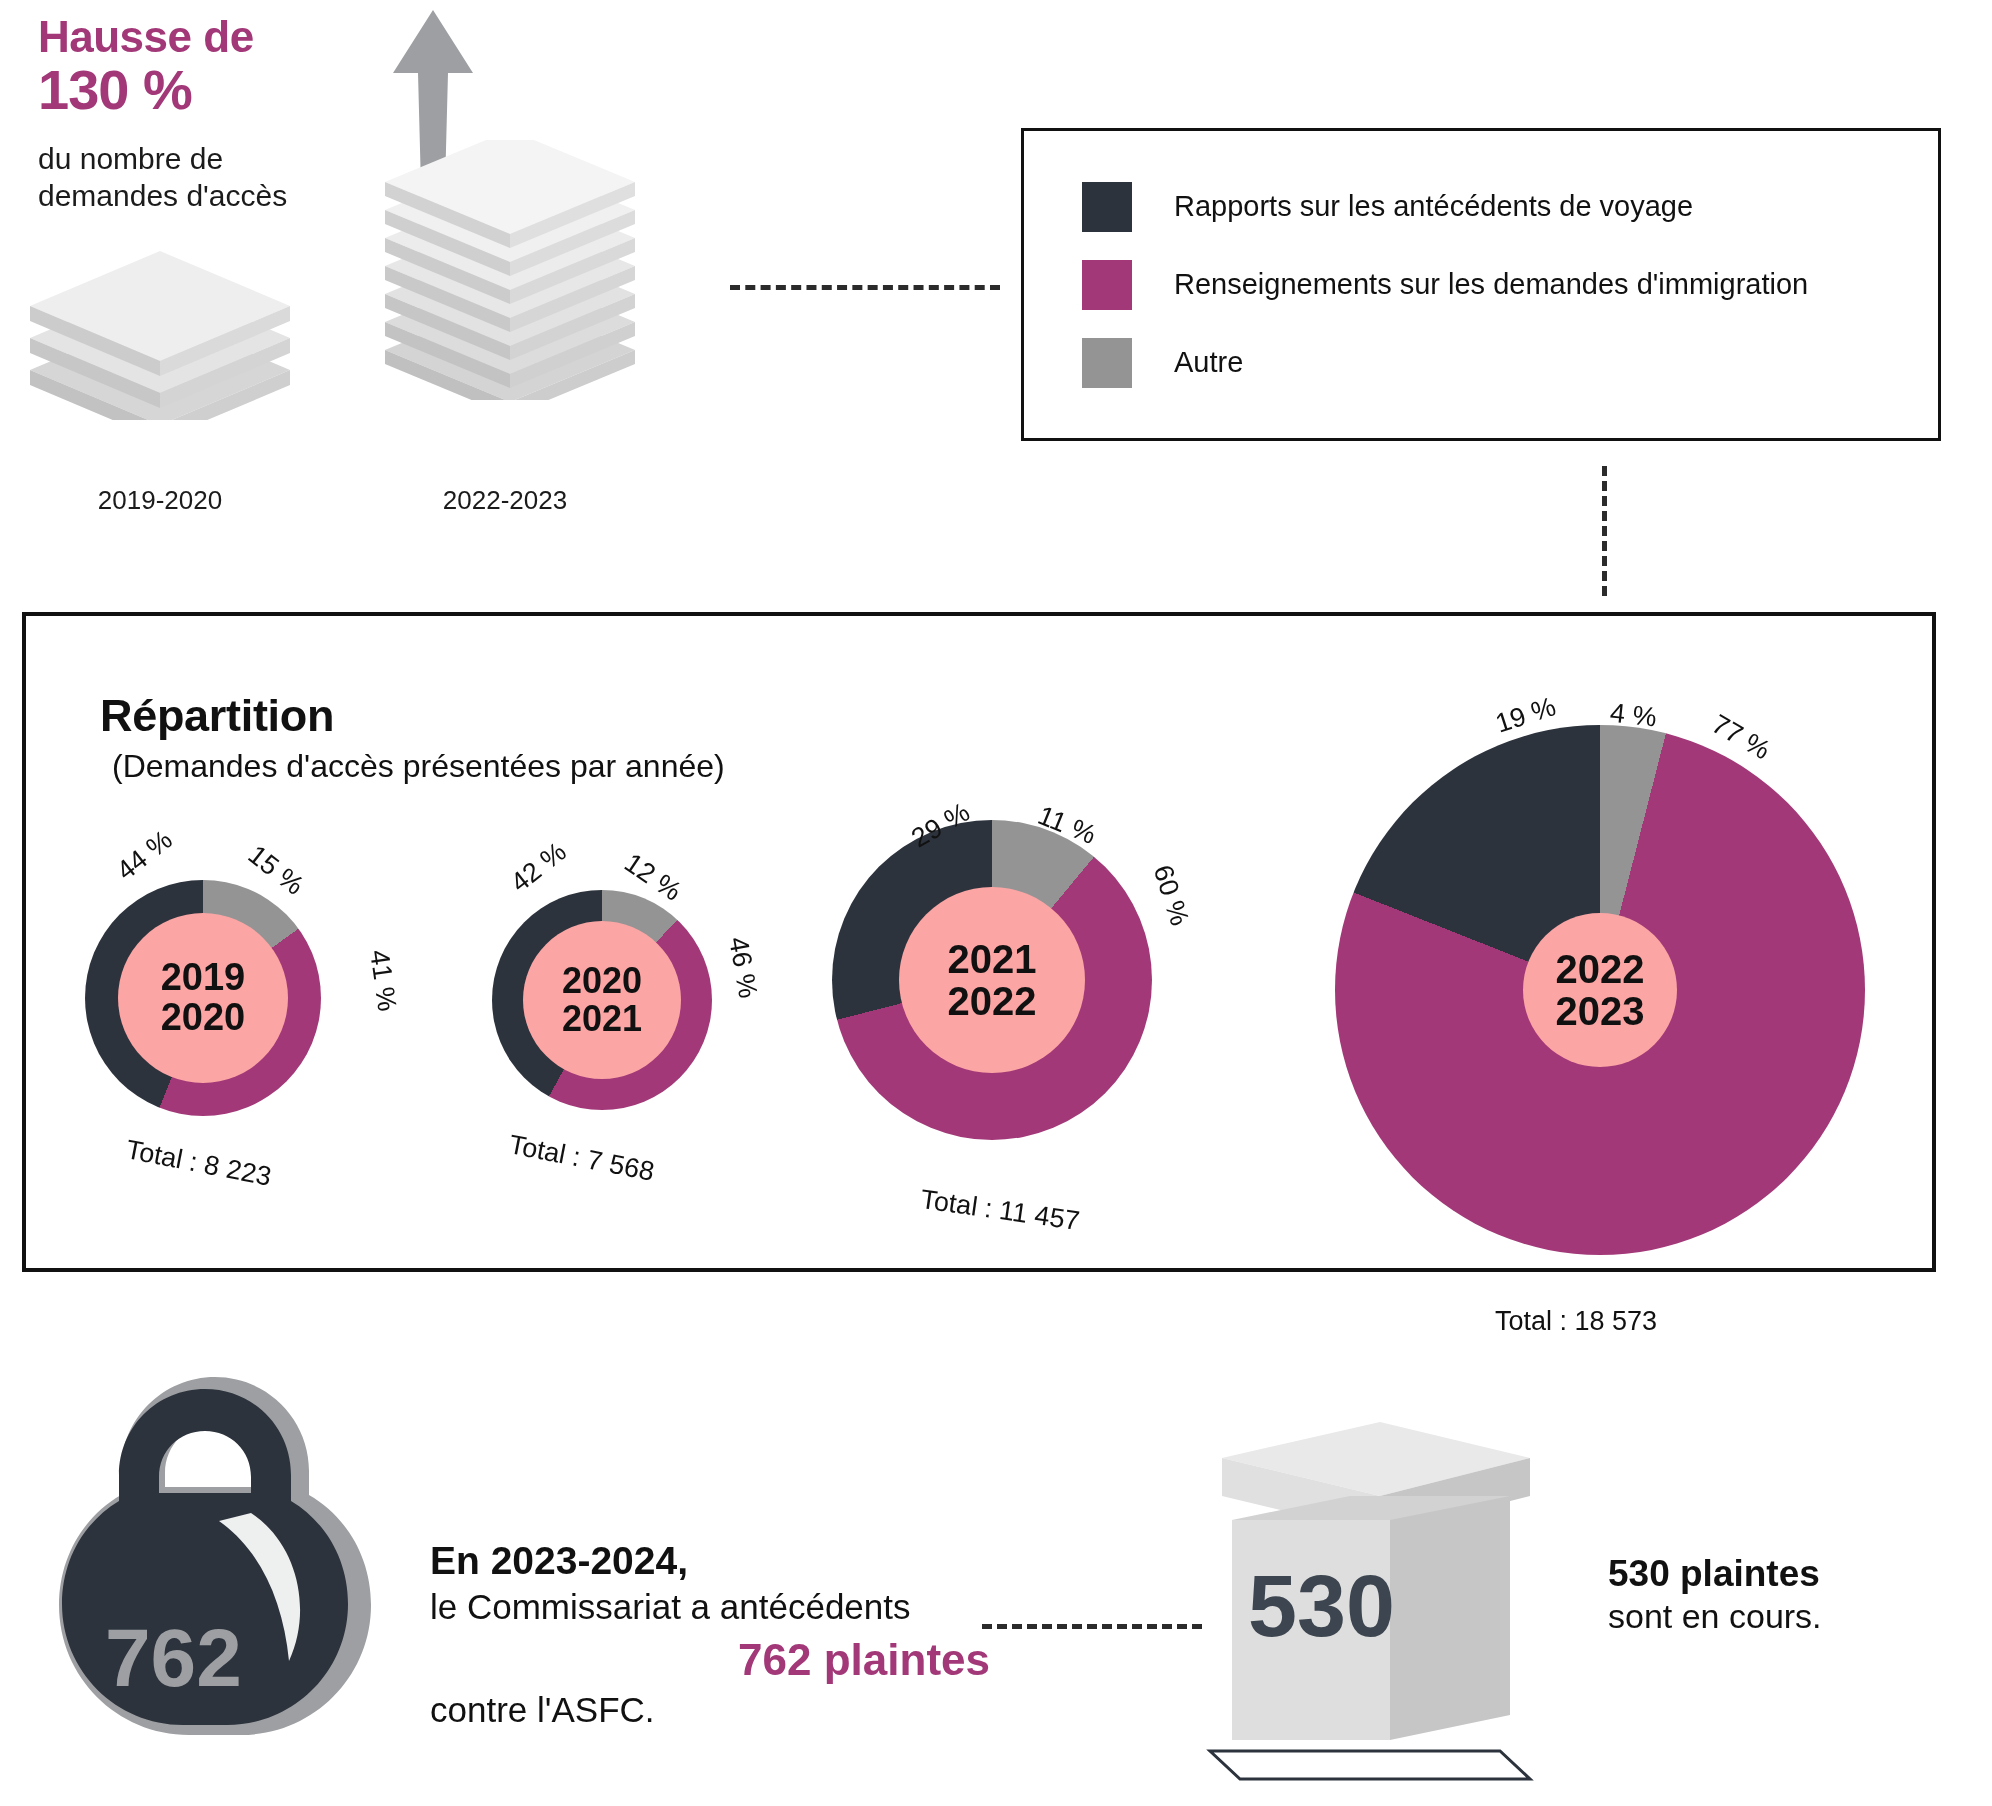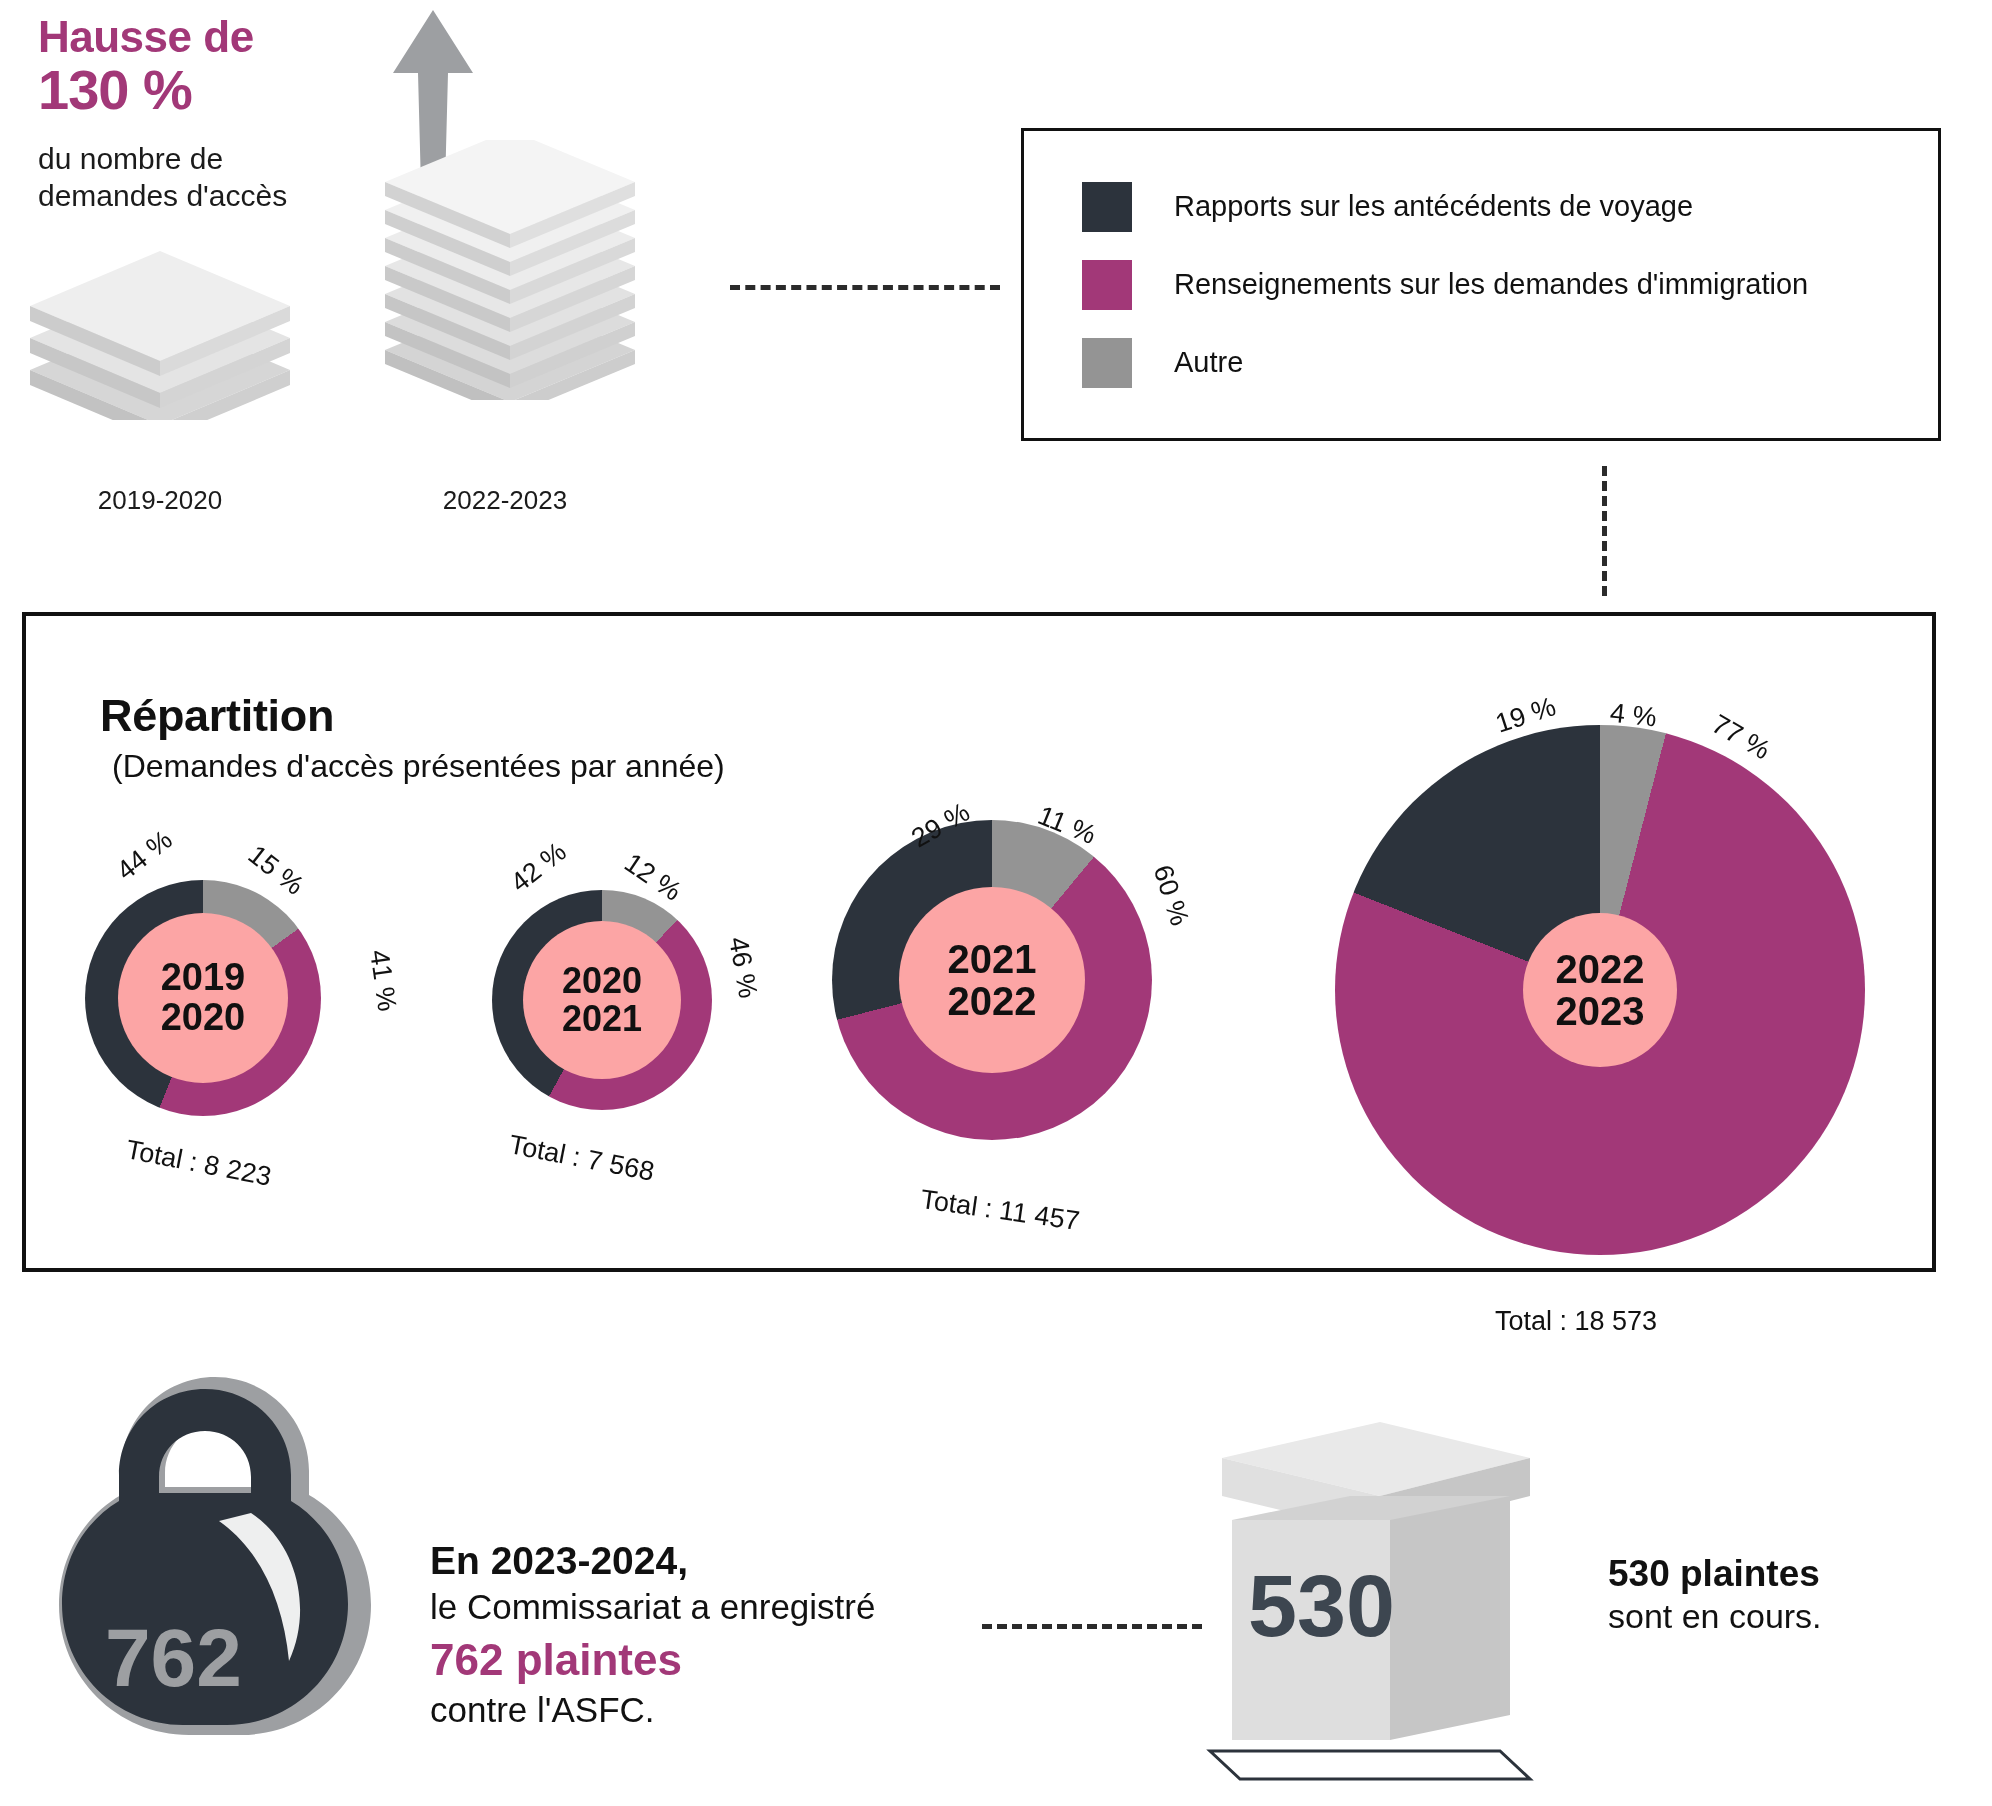--- a/index.html
+++ b/index.html
@@ -80,21 +80,21 @@
   }
   .total-lbl{
     position:absolute;font-size:27px;color:#111;white-space:nowrap;
     transform-origin:center center;
   }
 
   
   #bottom-text{left:430px;top:1538px;width:560px;}
   #bottom-text .bt1{font-size:39px;font-weight:bold;color:#111;line-height:1.18;}
   #bottom-text .bt2{font-size:35px;color:#111;line-height:1.2;margin-top:2px;}
-  #bottom-text .bt3{font-size:44px;font-weight:bold;color:#a23878;line-height:1.2;margin-top:6px;}
+  #bottom-text .bt3{font-size:44px;font-weight:bold;color:#a23878;line-height:1.2;margin-top:6px;text-align:right;}
   #bottom-text .bt4{font-size:35px;color:#111;line-height:1.2;margin-top:2px;}
 
   #right-text{left:1608px;top:1552px;width:330px;}
   #right-text .rt1{font-size:37px;font-weight:bold;color:#111;line-height:1.2;}
   #right-text .rt2{font-size:34px;color:#111;line-height:1.2;}
 
   .kb-number{
     position:absolute;font-size:82px;font-weight:bold;color:#9d9fa2;
   }
   .box-number{
@@ -271,21 +271,21 @@
            v-26
            c0 -48 -38 -86 -86 -86 z
            M150 66 c26 0 46 20 46 46 v16 h-92 v-16 c0 -26 20 -46 46 -46 z" fill="#2c333c"></path>
 
   <path d="M196 148 c46 30 62 96 38 148 -6 -62 -30 -112 -70 -140 z" fill="#ffffff" opacity="0.92"></path>
 </svg>
 <div class="kb-number" style="left:105px;top:1611px;">762</div>
 
 <div class="abs" id="bottom-text">
   <div class="bt1">En 2023-2024,</div>
-  <div class="bt2">le Commissariat a enregistré</div>
+  <div class="bt2">le Commissariat a antécédents</div>
   <div class="bt3">762 plaintes</div>
   <div class="bt4">contre l'ASFC.</div>
 </div>
 
 <div class="abs dash-h" style="left:982px;top:1624px;width:220px;"></div>
 
 <svg class="abs" id="open-box" style="left:1210px;top:1410px;" width="330" height="350" viewBox="0 0 330 350">
 
   <polygon points="12,48 170,12 320,48 170,86" fill="#e9e9e9"></polygon>
   <polygon points="12,48 12,86 170,124 170,86" fill="#e0e0e0"></polygon>

